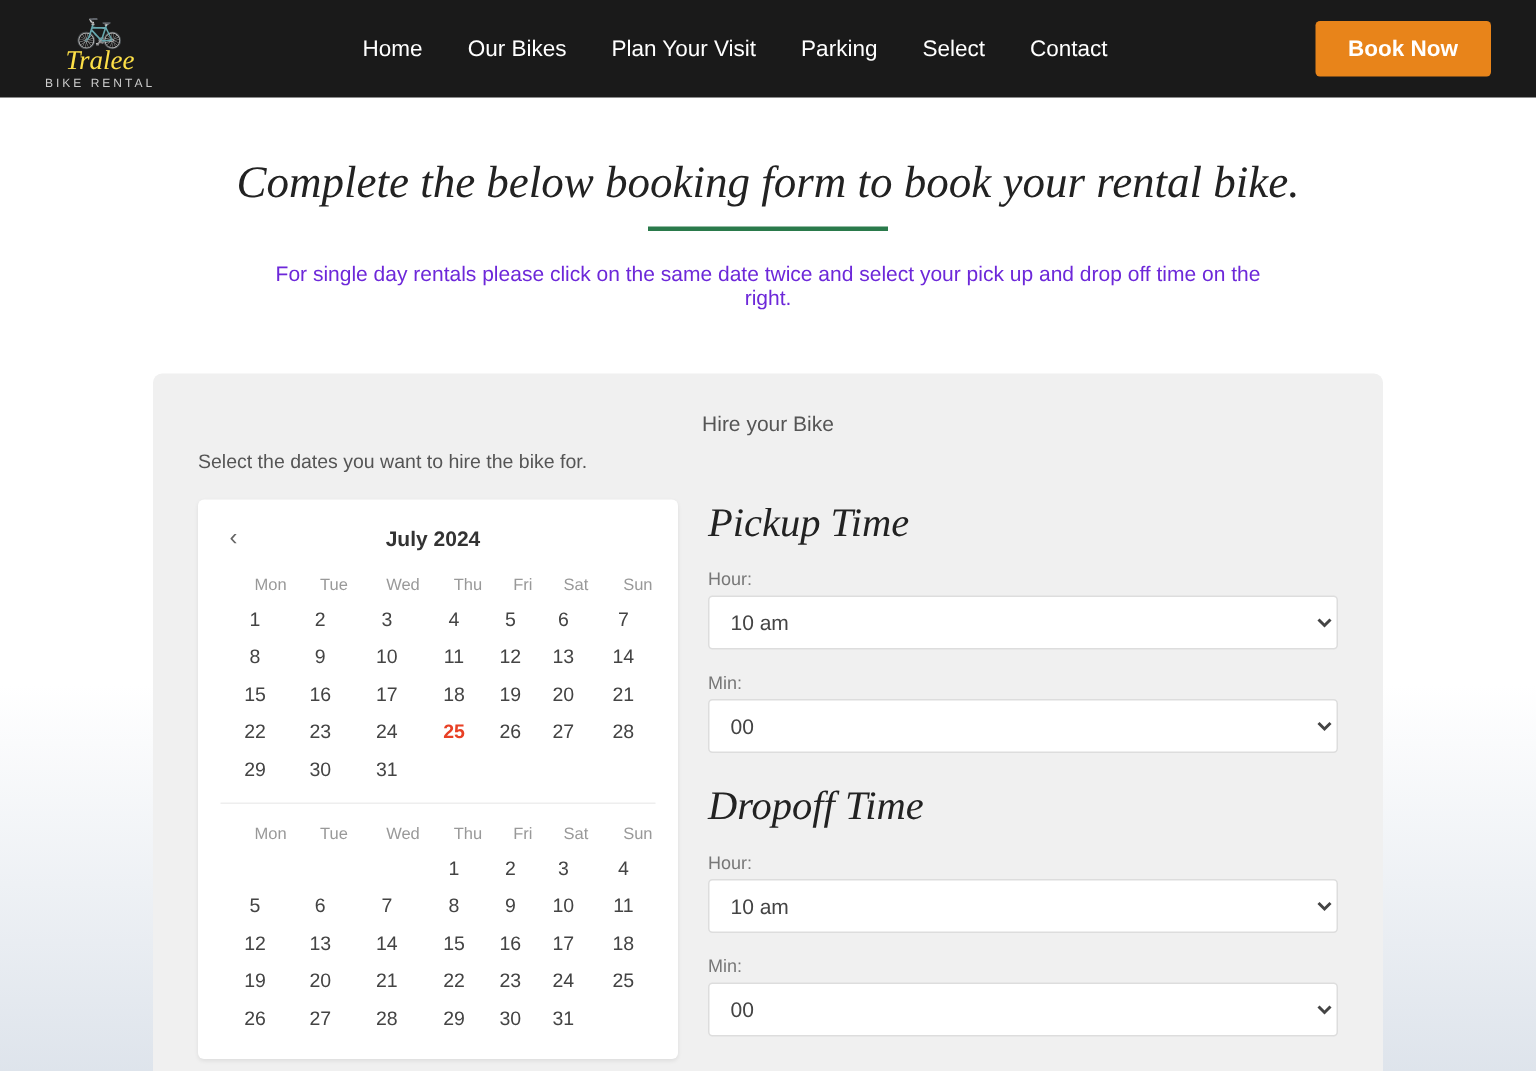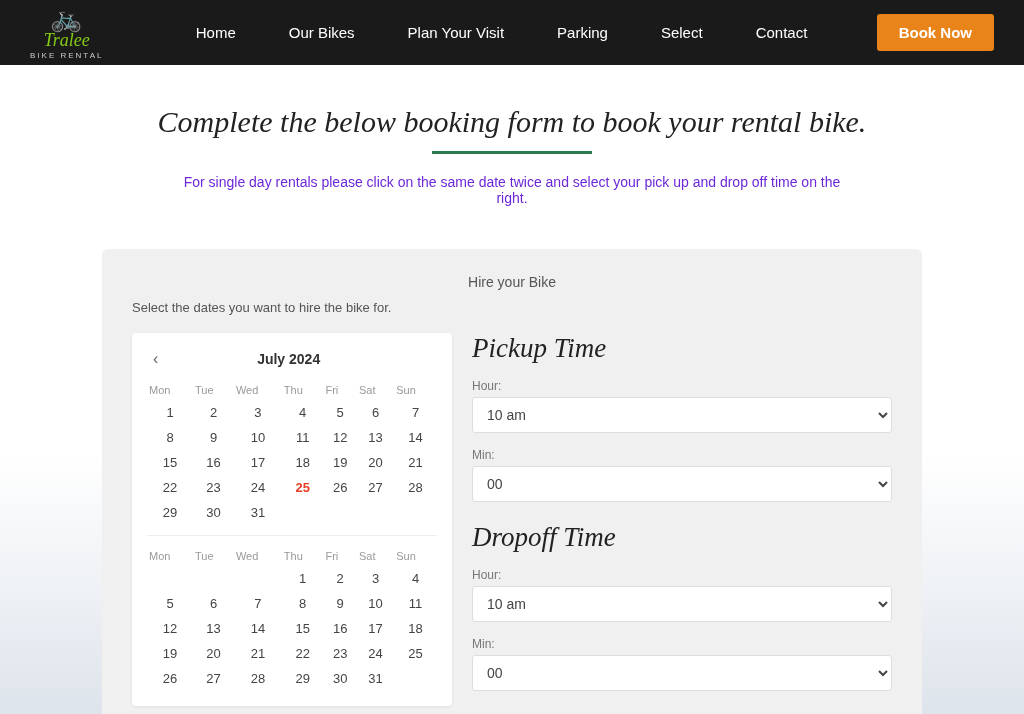--- a/index.html
+++ b/index.html
@@ -21,41 +21,40 @@
       color: #fff;
     }
     .logo-icon {
       font-size: 26px;
       color: #e8841a;
       line-height: 1;
     }
     .logo-name {
       font-family: 'Georgia', serif;
       font-style: italic;
-      color: #84cc16;
+      color: #fde047;
       font-size: 18px;
       line-height: 1.1;
     }
     .logo-sub {
       font-size: 8px;
       color: #ccc;
       letter-spacing: 2px;
       text-transform: uppercase;
     }
     .nav-links {
       display: flex;
       align-items: center;
       gap: 30px;
       list-style: none;
     }
     .nav-links li a {
       color: #fff;
       text-decoration: none;
       font-size: 15px;
-      margin-left: 23px;
     }
     .btn-book {
       background: #e8841a;
       color: #fff;
       border: none;
       padding: 10px 22px;
       font-size: 15px;
       font-weight: bold;
       cursor: pointer;
       border-radius: 3px;
@@ -143,21 +142,21 @@
       padding: 2px 6px;
     }
     .cal-grid {
       width: 100%;
       border-collapse: collapse;
     }
     .cal-grid th {
       font-size: 11px;
       color: #999;
       font-weight: normal;
-      text-align: left;
+      text-align: right;
       padding: 4px 2px;
     }
     .cal-grid td {
       font-size: 13px;
       color: #444;
       text-align: center;
       padding: 5px 2px;
       cursor: pointer;
     }
     .cal-grid td.today { color: #e84025; font-weight: bold; }

